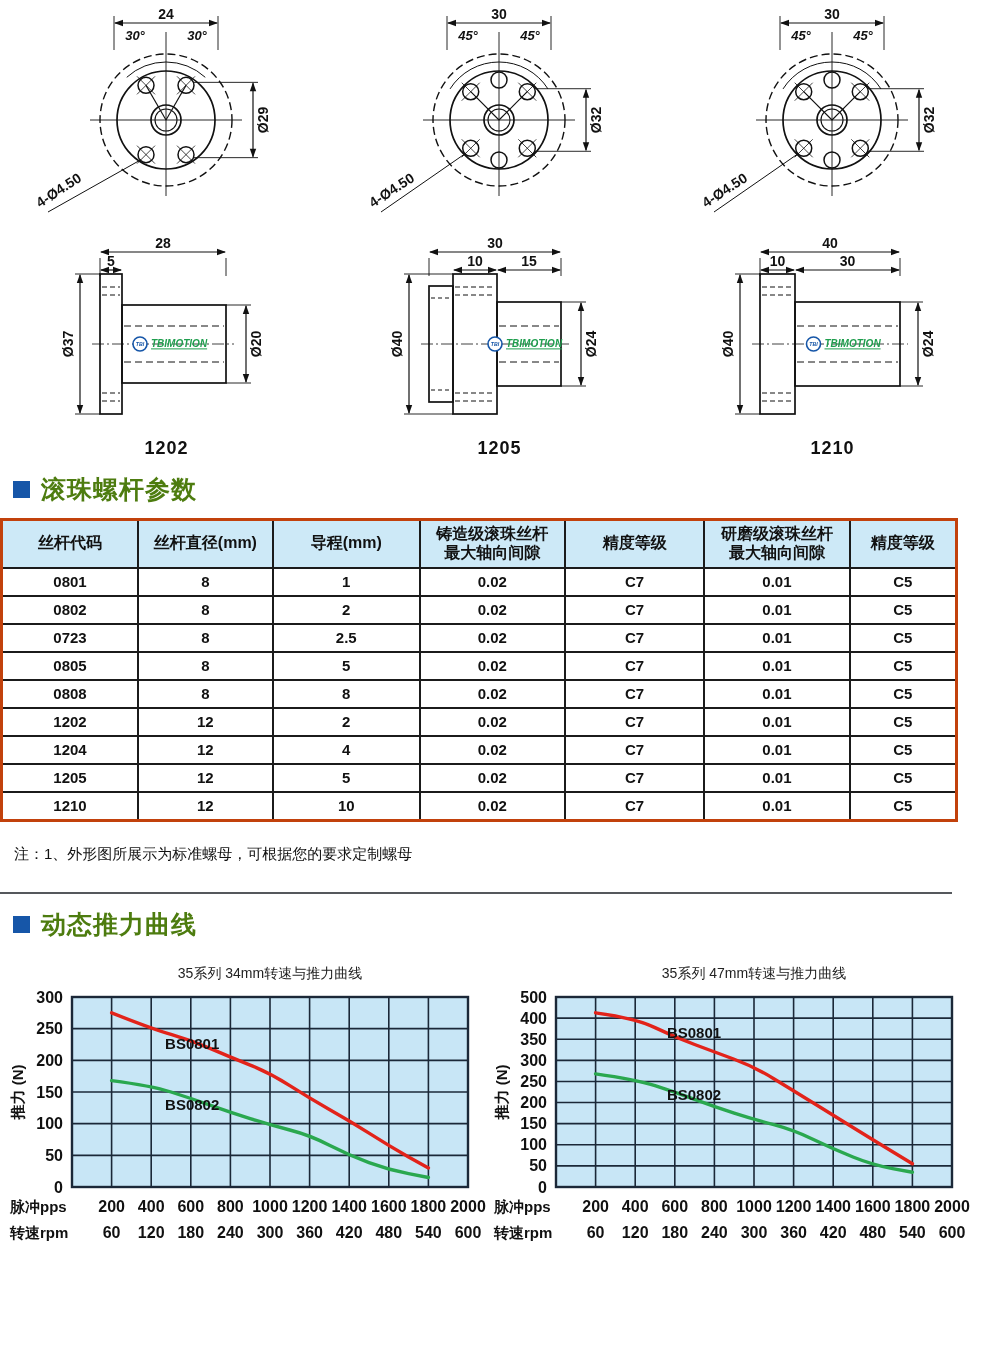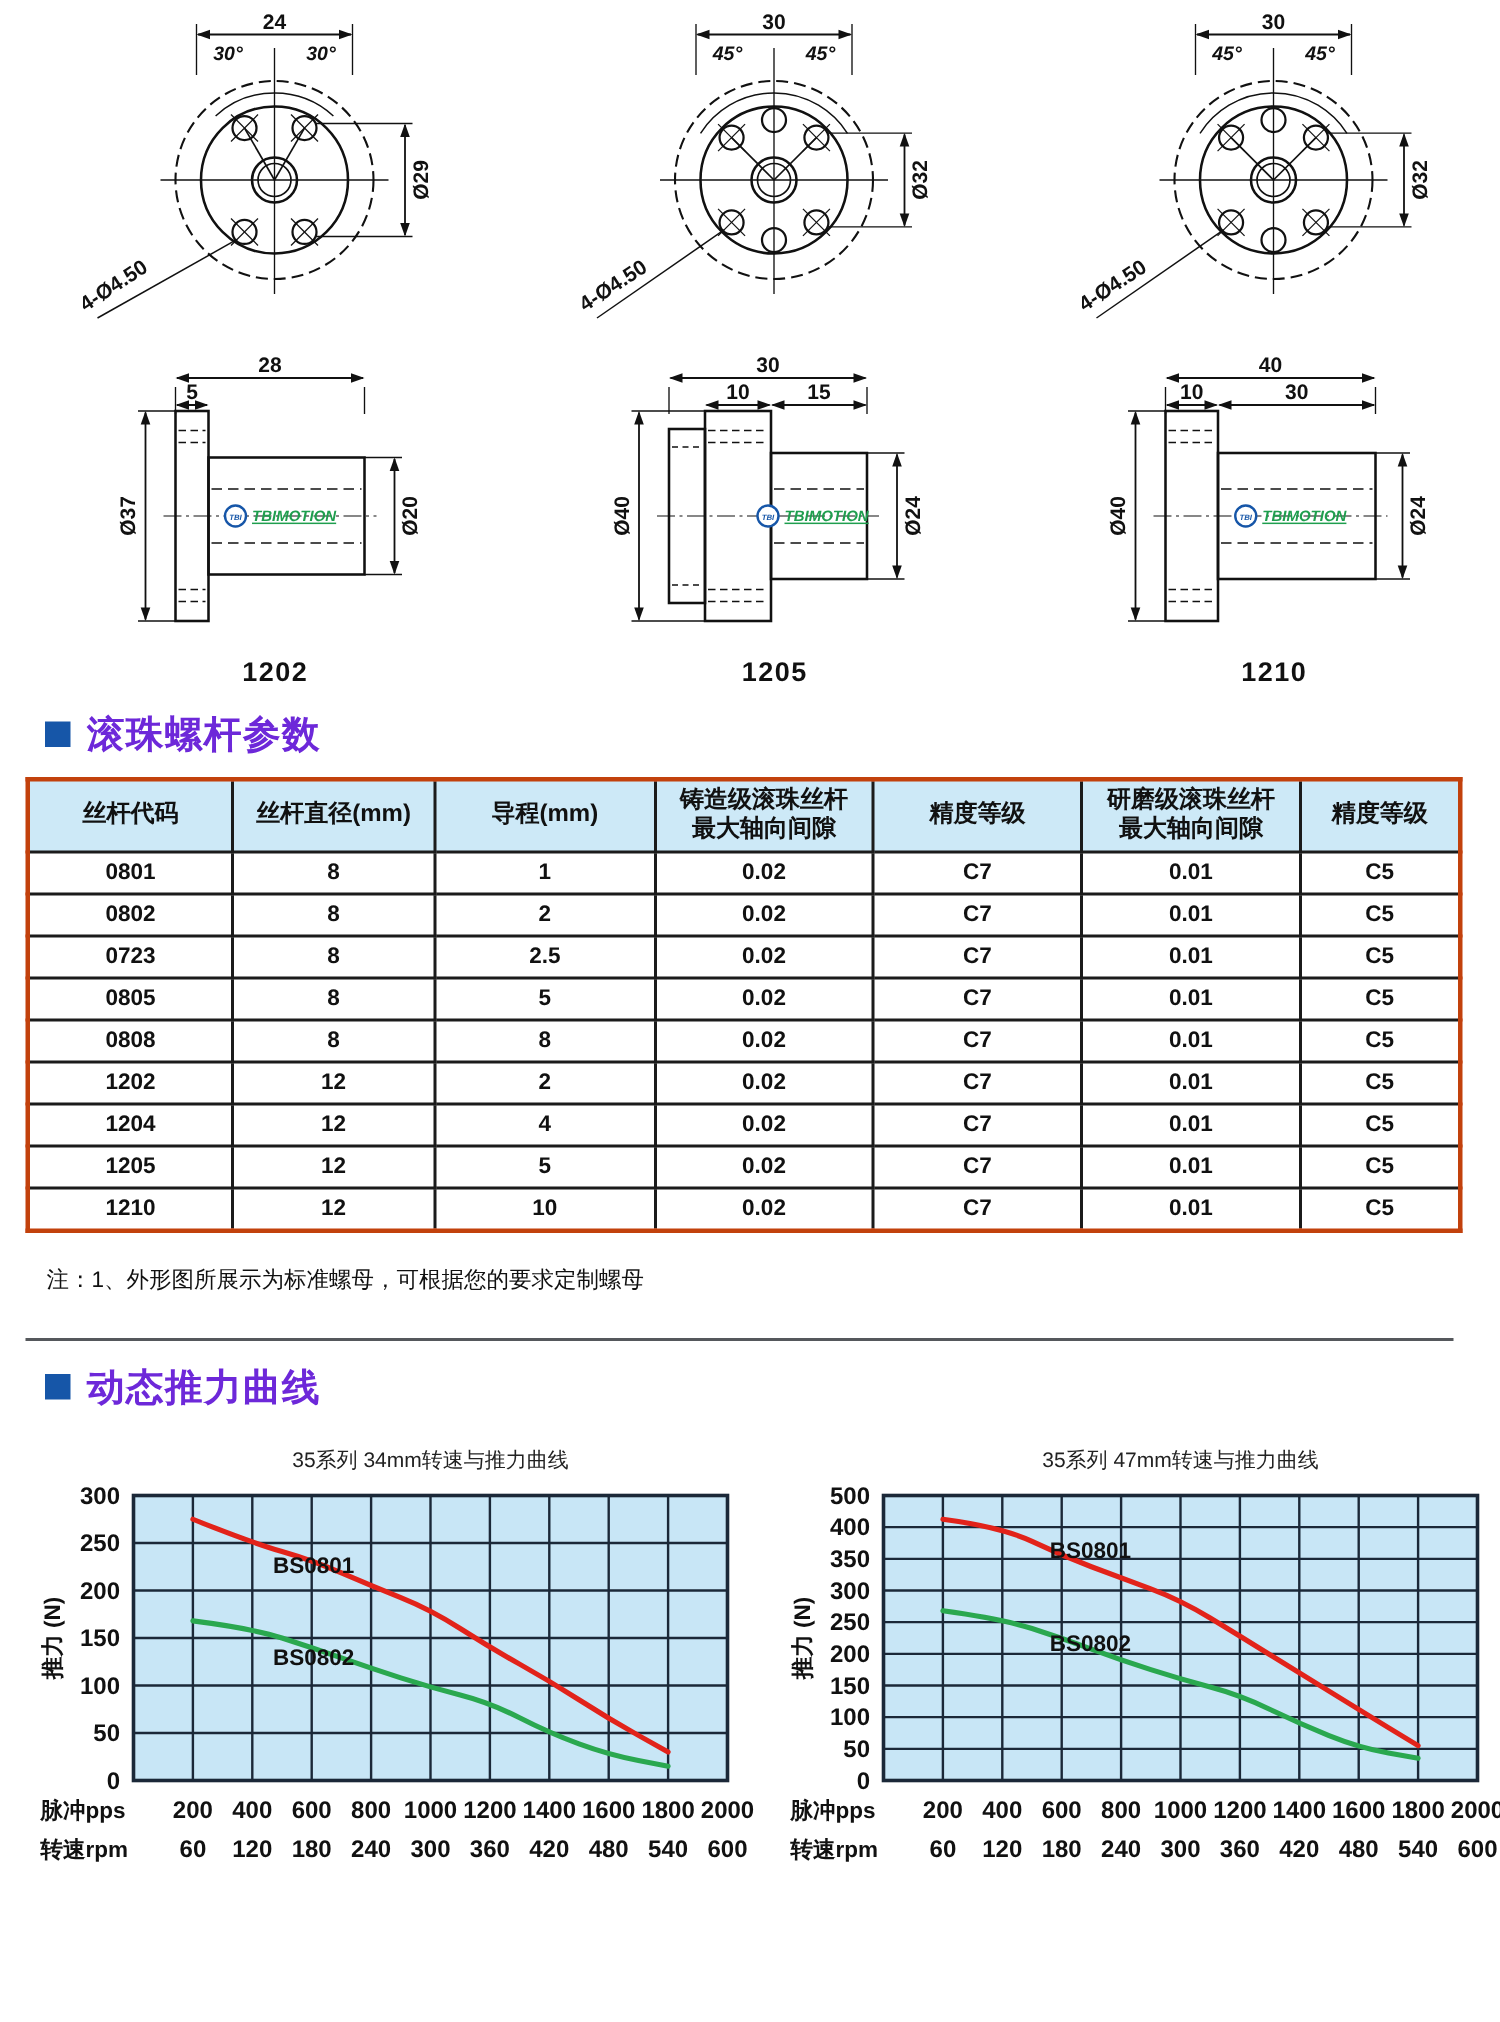--- a/index.html
+++ b/index.html
@@ -2,53 +2,53 @@
 <html><head>
 <meta charset="utf-8">
 <style>
   * { box-sizing: border-box; margin: 0; padding: 0; }
   html,body { background:#ffffff; }
   body {
     width: 1000px; height: 1348px; overflow: hidden;
     font-family: "Liberation Sans", "DejaVu Sans", sans-serif;
     color: #111;
   }
-  .page { width: 952px; height: 1348px; background: #fff; position: relative; margin-left: 17px; }
+  .page { width: 952px; height: 1348px; background: #fff; position: relative; }
 
   
   .drawings-row { display: flex; justify-content: space-between; padding: 2px 0 0 0; }
   .drawing { width: 333px; position: relative; }
   .drawing svg { display: block; }
   .model-label { text-align: center; font-size: 18px; font-weight: 600; letter-spacing: 1px; margin-top: -16px; }
 
   
   .section-title { display: flex; align-items: center; gap: 11px; margin: 14px 0 10px 13px; }
   .section-title .bullet { width: 17px; height: 17px; background: #1656a8; flex: 0 0 auto; }
-  .section-title .title-text { font-size: 25px; font-weight: bold; color: #6d28d9; letter-spacing: 1px; }
+  .section-title .title-text { font-size: 25px; font-weight: bold; color: #4d7c0f; letter-spacing: 1px; }
 
   
   table.params { width: 958px; margin: 12px auto 0; border-collapse: collapse; border: 3px solid #c2410c; table-layout: fixed; }
   table.params th {
     background: #cde9f7; border: 2px solid #1b1b1b; font-size: 16px; font-weight: bold;
     padding: 4px 2px; text-align: center; white-space: pre-line; line-height: 1.18;
   }
   table.params td {
     border: 2px solid #1b1b1b; font-size: 15px; font-weight: 600;
     padding: 4.5px 2px; text-align: center;
   }
 
   
   .notes { margin: 20px 0 0 14px; font-size: 15px; line-height: 1.6; }
   .note-line { white-space: nowrap; }
   .note-indent { padding-left: 37px; }
 
   .divider { height: 2px; background: #55585c; margin-top: 26px; }
 
   
-  .charts-row { display: flex; justify-content: space-between; padding: 0 8px; margin-top: 16px; gap: 16px; }
+  .charts-row { display: flex; justify-content: space-between; padding: 0 8px; margin-top: 16px; }
   .chart-block { width: 484px; }
   .chart-title { text-align: center; font-size: 14px; color: #222; padding-left: 40px; margin: 8px 0 2px; }
   .chart-block svg { display: block; }
 </style>
 </head>
 <body>
 
 <div class="page">
 
   <div class="drawings-row">

